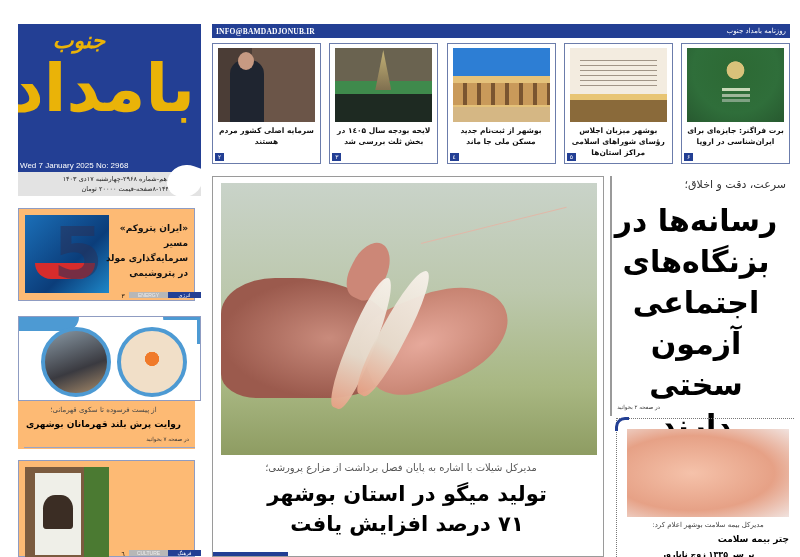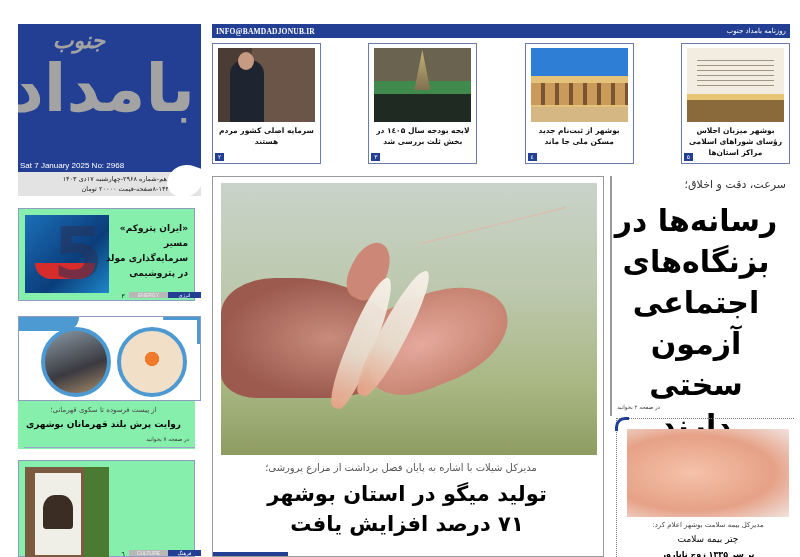--- a/index.html
+++ b/index.html
@@ -2,21 +2,21 @@
 <html><head>
 <meta charset="utf-8">
 <style>
   * { box-sizing: border-box; margin: 0; padding: 0; }
   html, body { width: 800px; height: 557px; overflow: hidden; background: #ffffff; }
   body { position: relative; font-family: "DejaVu Sans", sans-serif; }
 
   
   .masthead { position: absolute; left: 18px; top: 24px; width: 183px; height: 172px; background: #ffffff; }
   .mast-blue { position: absolute; left: 0; top: 0; width: 183px; height: 148px; background: #233f94; overflow: hidden; }
-  .mast-logo { position: absolute; right: 6px; top: 6px; color: #a3a3a3; font-family: "DejaVu Sans", sans-serif; font-weight: bold; direction: rtl; text-align: right; line-height: 1; }
+  .mast-logo { position: absolute; right: 6px; top: 6px; color: #eab308; font-family: "DejaVu Sans", sans-serif; font-weight: bold; direction: rtl; text-align: right; line-height: 1; }
   .mast-logo .sub { display: block; font-size: 22px; margin-right: 90px; font-style: italic; }
   .mast-logo .main { display: block; font-size: 66px; letter-spacing: -2px; margin-top: 4px; }
   .mast-date { position: absolute; left: 2px; bottom: 2px; color: #ffffff; font-size: 8px; font-family: "Liberation Sans", sans-serif; }
   .mast-info { position: absolute; left: 0; top: 148px; width: 183px; height: 24px; background: #e3e3e3; direction: rtl; text-align: right; padding: 2px 6px 0 30px; font-size: 6.5px; line-height: 10px; color: #222; }
   .mast-swoosh { position: absolute; left: 150px; top: 140px; width: 34px; height: 34px; background: #ffffff; border-radius: 60% 0 60% 40%; transform: rotate(20deg); }
 
   
   .topbar { position: absolute; left: 212px; top: 24px; width: 578px; height: 14px; background: #233f94; color: #fff; display: flex; justify-content: space-between; align-items: center; padding: 0 4px; }
   .topbar .email { font-family: "Liberation Serif", serif; font-size: 7.5px; font-weight: bold; letter-spacing: 0.2px; }
   .topbar .brand { font-size: 7px; direction: rtl; letter-spacing: 1px; }
@@ -34,21 +34,21 @@
   .img-poster::before { content: ""; position: absolute; left: 10px; top: 8px; width: 77px; height: 32px; background: repeating-linear-gradient(#f3ece0 0 4px, #6a5a4a 4px 5px); opacity: .6; }
   .img-houses { background: linear-gradient(#2d7ed4 0 38%, #e5c27a 38% 80%, #d5b784 80% 100%); position: relative; }
   .img-houses::after { content: ""; position: absolute; left: 0; top: 35px; width: 97px; height: 22px; background: repeating-linear-gradient(90deg, #c99a5a 0 10px, #7a5530 10px 14px); }
   .img-parliament { background: linear-gradient(#6a6350 0 45%, #3f8a4c 45% 62%, #1e2a22 62% 100%); position: relative; }
   .img-parliament::before { content: ""; position: absolute; left: 40px; top: 2px; width: 16px; height: 40px; background: linear-gradient(#c4b377, #807050); clip-path: polygon(50% 0, 100% 100%, 0 100%); }
   .img-speaker { background: linear-gradient(90deg, #4b3d36 0 35%, #6b5548 35% 100%); position: relative; }
   .img-speaker::before { content: ""; position: absolute; left: 12px; top: 12px; width: 34px; height: 62px; background: #1f2530; border-radius: 14px 14px 0 0; }
   .img-speaker::after { content: ""; position: absolute; left: 20px; top: 4px; width: 16px; height: 18px; background: #c79a82; border-radius: 50%; }
 
   
-  .lbox { position: absolute; left: 18px; width: 177px; border: 1.5px solid #8f9cc2; background: #86efac; }
+  .lbox { position: absolute; left: 18px; width: 177px; border: 1.5px solid #8f9cc2; background: #fdba74; }
   .energy { top: 208px; height: 93px; }
   .energy .pic { position: absolute; left: 6px; top: 6px; width: 84px; height: 78px; background: linear-gradient(135deg, #1b6fb8, #0b3d7a 60%, #1e88c9); overflow: hidden; }
   .energy .pic::before { content: ""; position: absolute; left: 10px; top: 48px; width: 60px; height: 16px; background: #d62c2c; border-radius: 0 0 20px 20px; }
   .energy .pic::after { content: "5"; position: absolute; left: 28px; top: -4px; font-size: 72px; font-weight: bold; color: rgba(40,50,90,.55); }
   .energy .txt { position: absolute; right: 6px; top: 12px; width: 84px; direction: rtl; text-align: right; font-size: 9px; font-weight: bold; line-height: 15px; color: #111; }
   .tagbar { position: absolute; left: 100px; height: 6px; display: flex; align-items: center; }
   .tagbar .pg { font-size: 6px; width: 8px; text-align: center; margin-right: 2px; }
   .tagbar .en { width: 39px; height: 6px; background: #b7b7b7; color: #eee; font-size: 5px; text-align: center; line-height: 6px; font-family: "Liberation Sans", sans-serif; }
   .tagbar .fa { width: 33px; height: 6px; background: #233f94; color: #fff; font-size: 5px; text-align: center; line-height: 6px; }
   .energy .tagbar { top: 83px; }
@@ -90,47 +90,52 @@
   
   .lead-kicker { position: absolute; right: 14px; top: 178px; width: 180px; direction: rtl; text-align: right; font-size: 11px; color: #333; }
   .lead-head { position: absolute; right: 14px; top: 200px; width: 180px; direction: rtl; text-align: center; font-size: 30px; font-weight: bold; line-height: 41px; color: #000; letter-spacing: -1px; }
   .lead-more { position: absolute; right: 140px; top: 404px; direction: rtl; font-size: 5.5px; color: #333; }
   .lead-vrule { position: absolute; left: 610px; top: 176px; width: 1.5px; height: 240px; background: #9a9a9a; }
 
   .health { position: absolute; left: 616px; top: 418px; width: 178px; height: 139px; border-left: 1px dotted #777; border-top: 1px dotted #777; }
   .health .corner { position: absolute; left: -2px; top: -2px; width: 14px; height: 14px; border-left: 3px solid #233f94; border-top: 3px solid #233f94; border-radius: 10px 0 0 0; }
   .health .pic { position: absolute; left: 10px; top: 10px; width: 162px; height: 88px; background: radial-gradient(ellipse at 40% 50%, #f5c2aa, #e6a186 60%, #f1e3df 100%); }
   .health .kick { position: absolute; top: 102px; left: 10px; width: 162px; direction: rtl; text-align: center; font-size: 7px; color: #444; }
-  .health .head { position: absolute; top: 115px; left: 10px; width: 162px; direction: rtl; text-align: center; font-size: 9px; font-weight: normal; }
+  .health .head { position: absolute; top: 115px; left: 10px; width: 162px; direction: rtl; text-align: right; font-size: 9px; font-weight: bold; }
   .health .sub2 { position: absolute; top: 131px; left: 10px; width: 162px; direction: rtl; text-align: center; font-size: 8px; font-weight: bold; height: 8px; overflow: hidden; }
 </style>
 </head>
 <body>
 
 <div class="masthead">
   <div class="mast-blue">
     <div class="mast-logo">
       <span class="sub">جنوب</span>
       <span class="main">بامداد</span>
     </div>
-    <div class="mast-date">Sat 7 January  2025 No: 2968</div>
+    <div class="mast-date">Wed 7 January  2025 No: 2968</div>
   </div>
   <div class="mast-info">
     <div>سال دوازدهم-شماره ۲۹۶۸-چهارشنبه ۱۷دی ۱۴۰۳</div>
     <div>۱۷رجب ۱۴۴۶-۸صفحه-قیمت ۲۰۰۰۰ تومان</div>
   </div>
   <div class="mast-swoosh"></div>
 </div>
 
 <div class="topbar">
   <span class="email">INFO@BAMDADJONUB.IR</span>
   <span class="brand">روزنامه بامداد جنوب</span>
 </div>
 
 <div class="thumbs">
+  <div class="thumb">
+    <div class="img img-medal"></div>
+    <div class="cap">برت فراگنر: جایزه‌ای برای ایران‌شناسی در اروپا</div>
+    <div class="num">۶</div>
+  </div>
   <div class="thumb">
     <div class="img img-poster"></div>
     <div class="cap">بوشهر میزبان اجلاس رؤسای شوراهای اسلامی مراکز استان‌ها</div>
     <div class="num">۵</div>
   </div>
   <div class="thumb">
     <div class="img img-houses"></div>
     <div class="cap">بوشهر از ثبت‌نام جدید مسکن ملی جا ماند</div>
     <div class="num">٤</div>
   </div>

